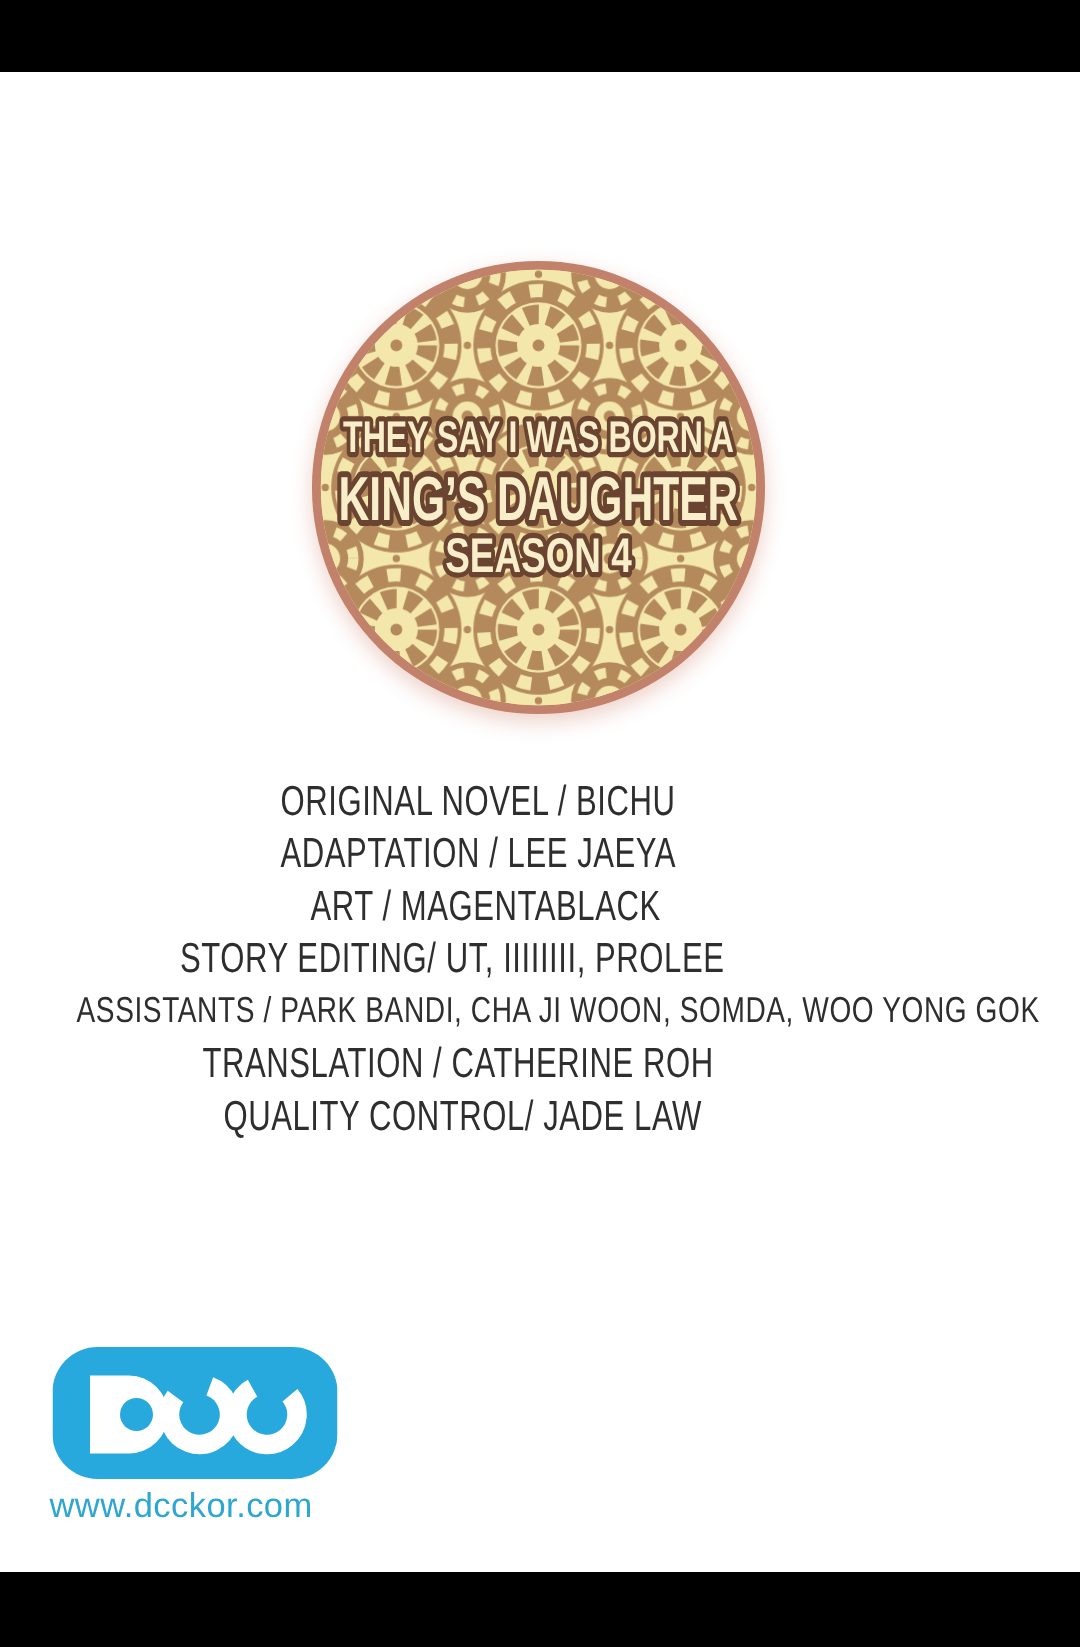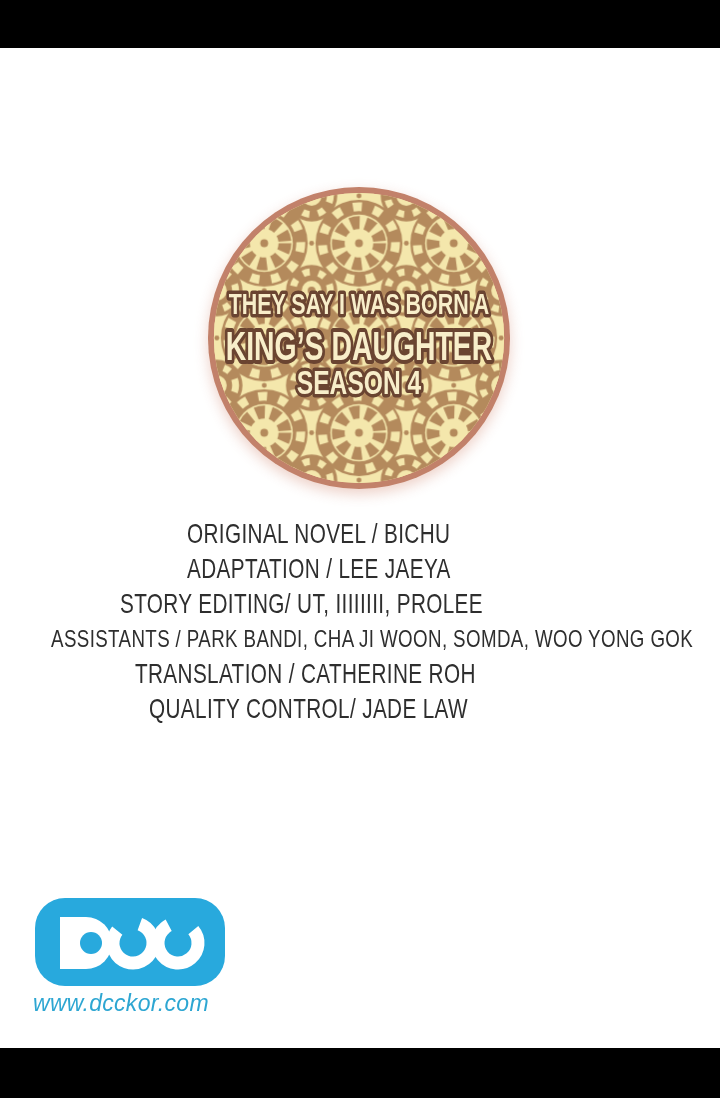--- a/index.html
+++ b/index.html
@@ -14,21 +14,21 @@
   .top-bar {
     position: absolute; left: 0; top: 0; width: 720px; height: 48px;
     background: #000000;
   }
   .bottom-bar {
     position: absolute; left: 0; top: 1048px; width: 720px; height: 50px;
     background: #000000;
   }
 
   .medallion {
-    position: absolute; left: 206px; top: 185px; width: 306px; height: 306px;
+    position: absolute; left: 206px; top: 172px; width: 306px; height: 306px;
   }
   .medallion svg { display: block; width: 306px; height: 306px; filter: drop-shadow(0 5px 7px rgba(214,150,130,0.45)); }
 
   .credits {
     position: absolute; left: 35px; top: 516px; width: 660px;
     color: #2e2e2e;
   }
   .credit-line {
     height: 35px; line-height: 35px; white-space: nowrap;
     font-size: 28px; letter-spacing: 0.5px; text-align: center;
@@ -43,21 +43,20 @@
 
   .footer { position: absolute; left: 35px; top: 898px; }
   .logo-box { display: block; }
   .website {
     margin-top: 4px;
     margin-left: -2px;
     font-size: 23px;
     letter-spacing: 0.3px;
     color: #2da6d2;
     cursor: pointer;
-    font-style: italic;
   }
 </style>
 </head>
 <body>
 
 <div class="canvas">
 
   <div class="top-bar"></div>
 
   <div class="medallion">
@@ -119,20 +118,21 @@
         <text x="155" y="131" font-size="30" stroke-width="7" textLength="264" lengthAdjust="spacingAndGlyphs">THEY SAY I WAS BORN A</text>
         <text x="155" y="177" font-size="42" stroke-width="8" textLength="270" lengthAdjust="spacingAndGlyphs">KING’S DAUGHTER</text>
         <text x="155" y="212" font-size="33" stroke-width="7" textLength="126" lengthAdjust="spacingAndGlyphs">SEASON 4</text>
       </g>
     </svg>
   </div>
 
   <div class="credits">
     <div class="credit-line"><span class="squish">ORIGINAL NOVEL / BICHU</span></div>
     <div class="credit-line"><span class="squish">ADAPTATION /  LEE JAEYA</span></div>
+    <div class="credit-line"><span class="squish">ART / MAGENTABLACK</span></div>
     <div class="credit-line"><span class="squish">STORY EDITING/ UT, IIIIIIII, PROLEE</span></div>
     <div class="credit-line small"><span class="squish">ASSISTANTS / PARK BANDI, CHA JI WOON, SOMDA, WOO YONG GOK</span></div>
     <div class="credit-line"><span class="squish">TRANSLATION / CATHERINE ROH</span></div>
     <div class="credit-line"><span class="squish">QUALITY CONTROL/ JADE LAW</span></div>
   </div>
 
   <div class="footer">
     <svg class="logo-box" width="190" height="88" viewBox="0 0 190 88" xmlns="http://www.w3.org/2000/svg" role="img" aria-label="DCC">
       <rect x="0" y="0" width="190" height="88" rx="30" fill="#28a9dd"></rect>
 

